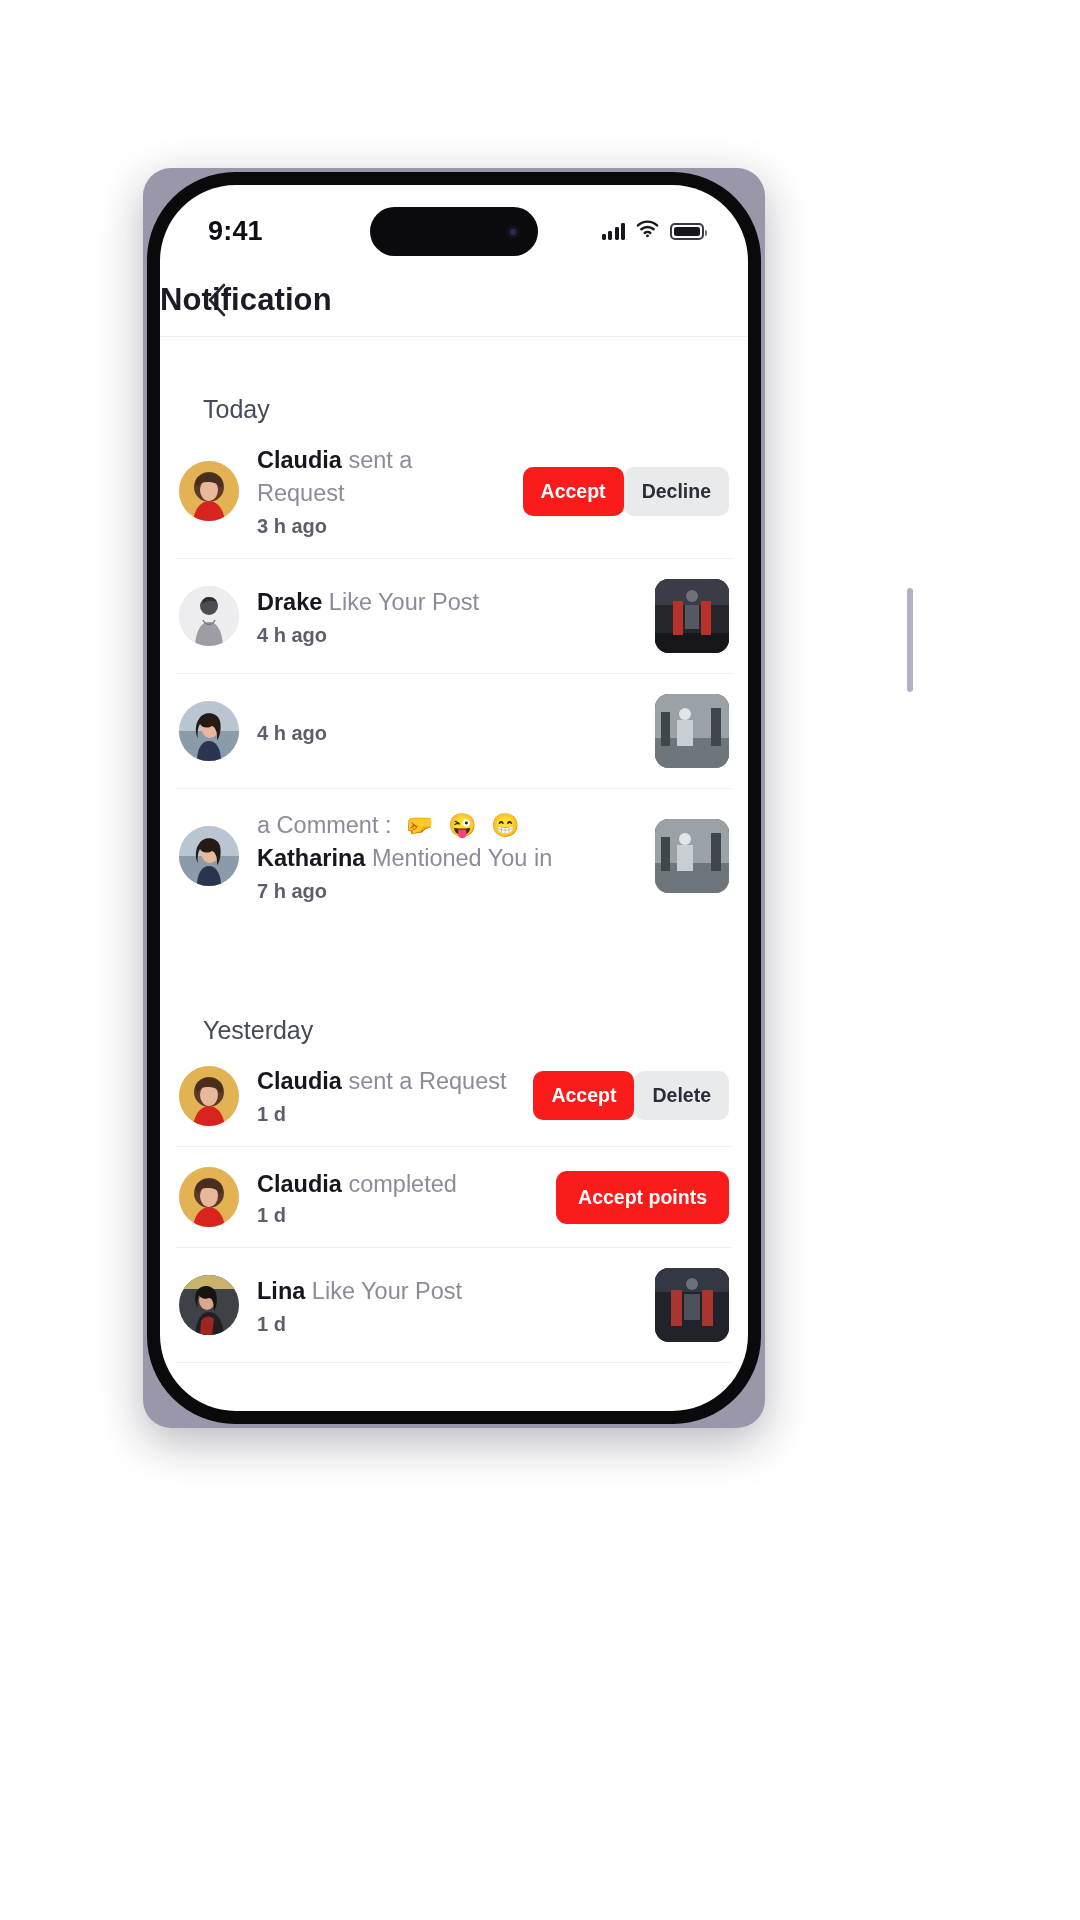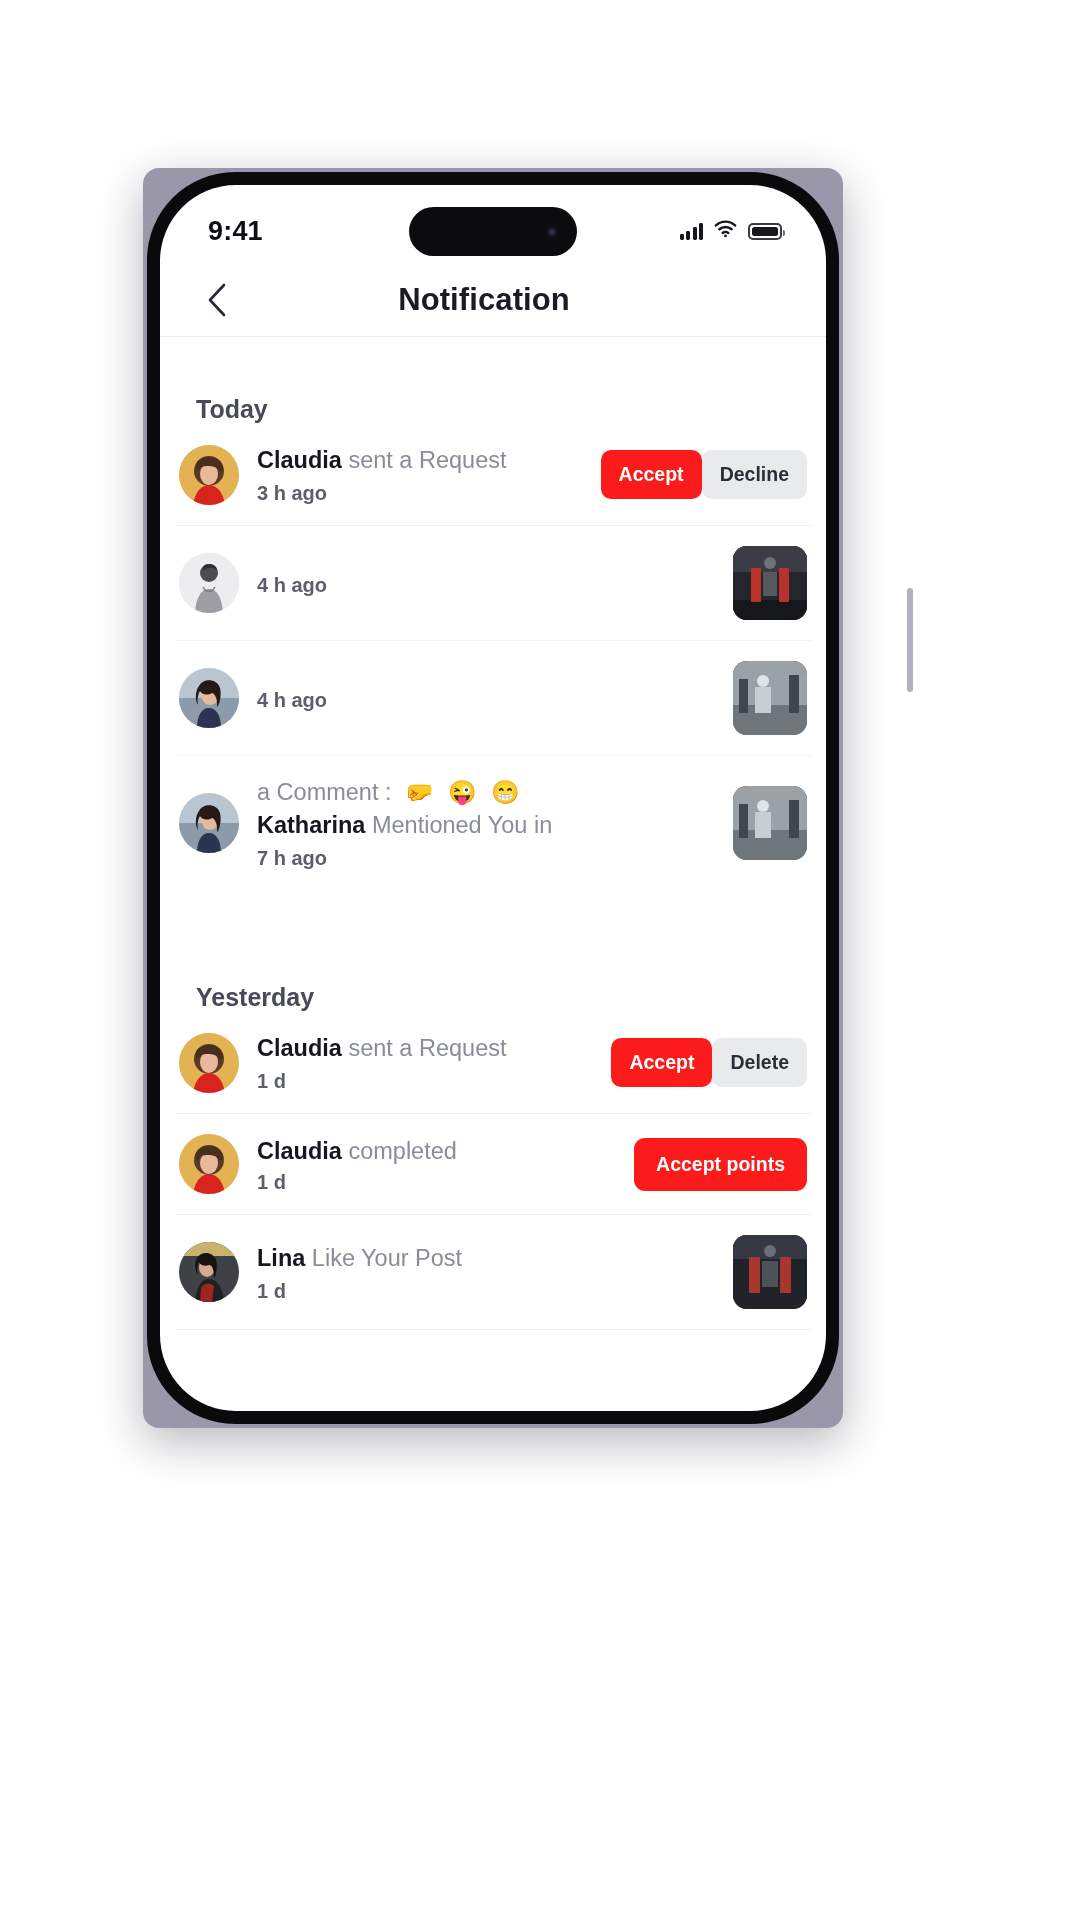--- a/index.html
+++ b/index.html
@@ -13,22 +13,22 @@
   
   #stage {
     position: relative;
     width: 1080px; height: 1920px;
     background: #ffffff;
   }
 
   .phone-outer {
     position: absolute;
     left: 143px; top: 168px;
-    width: 700px; height: 1260px;
-    border-radius: 16px;
+    width: 622px; height: 1260px;
+    border-radius: 28px;
     background: #9b97ab;
     box-shadow: 0 14px 46px rgba(20,16,40,.30);
   }
   .phone-bezel {
     position: absolute;
     left: 4px; top: 4px; right: 4px; bottom: 4px;
     border-radius: 88px;
     background: #0a0a0c;
   }
   .phone-screen {
@@ -128,39 +128,40 @@
     border-bottom: 1px solid #eceef1;
   }
   .back-btn {
     width: 42px; height: 42px;
     display: flex; align-items: center; justify-content: center;
     cursor: pointer;
   }
   .nav-title {
     position: absolute;
     left: 0; right: 18px;
-    text-align: center;
+    text-align: left;
     font-size: 31px;
     font-weight: 700;
     color: #1b1b26;
     letter-spacing: .1px;
     pointer-events: none;
   }
 
   
   .scroll-body {
     height: calc(100% - 78px - 74px);
     overflow: hidden;
     padding: 0 0 0 0;
   }
   .section-title {
     font-size: 25px;
     color: #474a58;
-    font-weight: 700;
+    font-weight: 400;
     padding: 58px 0 0 36px;
+    margin-left: 7px;
   }
   .section-gap { height: 34px; }
 
   .notif-list { padding: 0 15px; }
 
   .notif-row {
     display: flex;
     align-items: center;
     gap: 18px;
     padding: 20px 4px;
@@ -328,20 +329,24 @@
               <div class="avatar">
                 <svg viewBox="0 0 60 60">
                   <rect width="60" height="60" fill="#EDEDEF"></rect>
                   <circle cx="30" cy="20" r="9" fill="#4C4C52"></circle>
                   <path d="M30 11c5 0 8 3 8 6-3-3-11-3-14 1-1-4 1-7 6-7z" fill="#2E2E33"></path>
                   <path d="M16 60c1-17 7-24 14-24s13 7 14 24z" fill="#9D9DA4"></path>
                   <path d="M24 34c3 6 9 6 12 0" stroke="#77777E" stroke-width="1.4" fill="none"></path>
                 </svg>
               </div>
               <div class="notif-text">
+                <div class="notif-line">
+                  <span class="notif-name">Drake</span>
+                  <span>Like Your Post</span>
+                </div>
                 <div class="notif-time">4 h ago</div>
               </div>
               <div class="thumb">
                 <svg viewBox="0 0 74 74">
                   <rect width="74" height="74" fill="#24262C"></rect>
                   <rect y="0" width="74" height="26" fill="#3A3D45"></rect>
                   <rect y="54" width="74" height="20" fill="#15171B"></rect>
                   <rect x="18" y="22" width="10" height="34" fill="#B8312B"></rect>
                   <rect x="46" y="22" width="10" height="34" fill="#B8312B"></rect>
                   <rect x="30" y="26" width="14" height="24" fill="#55585F"></rect>

